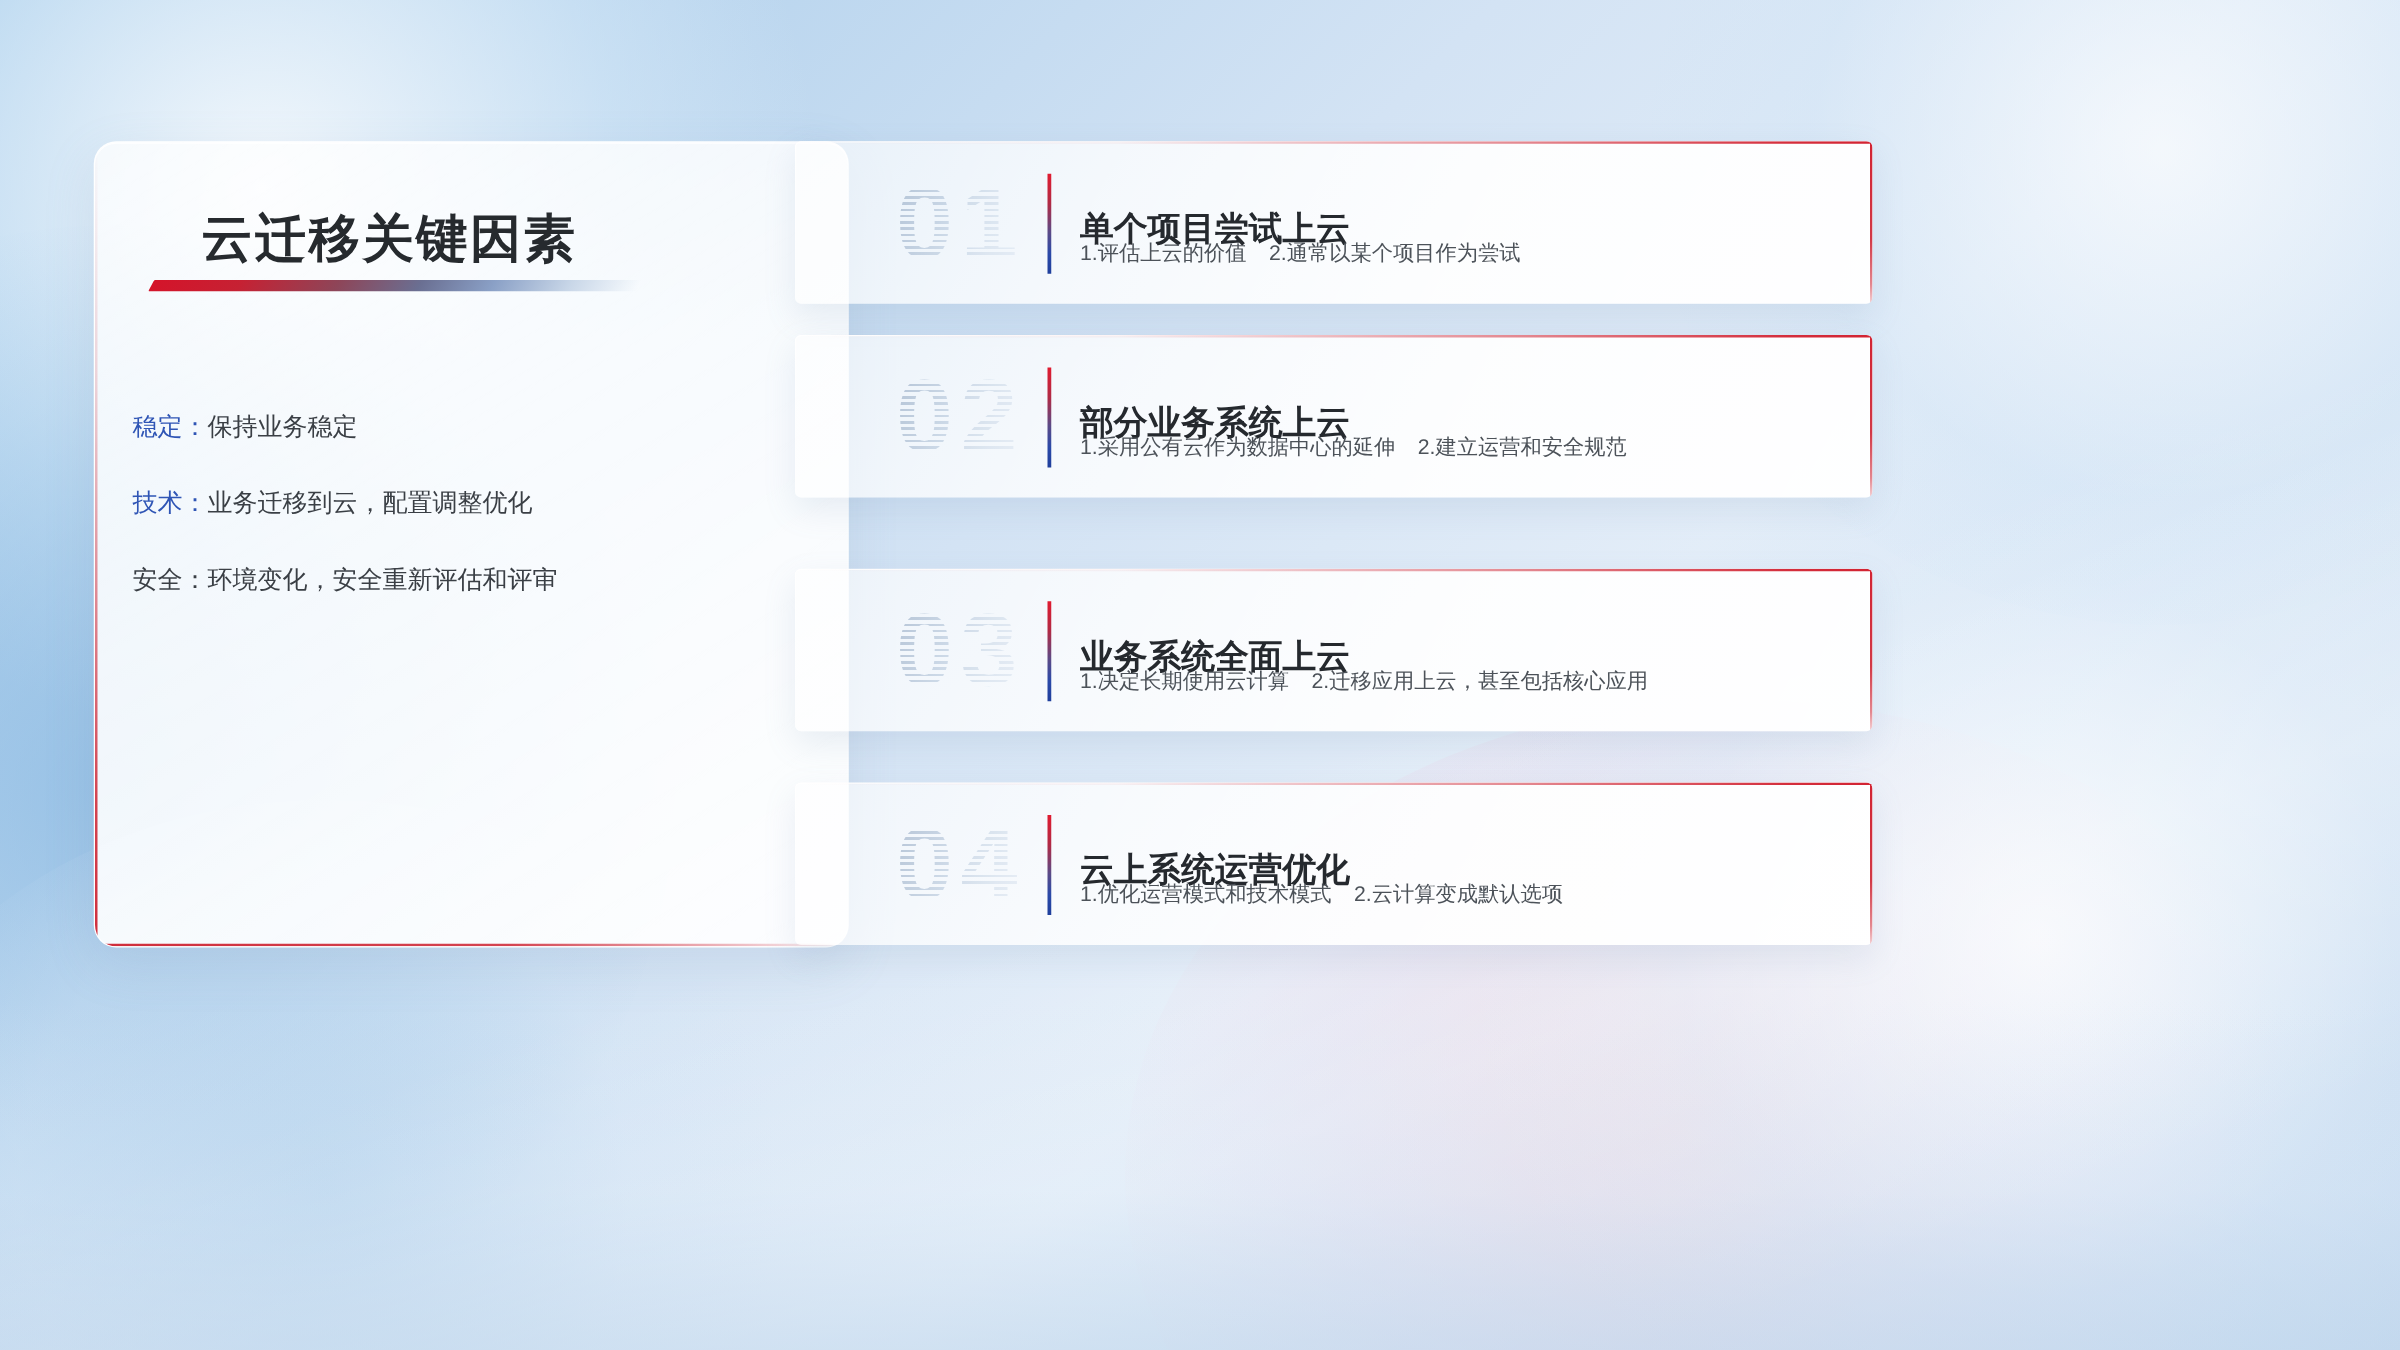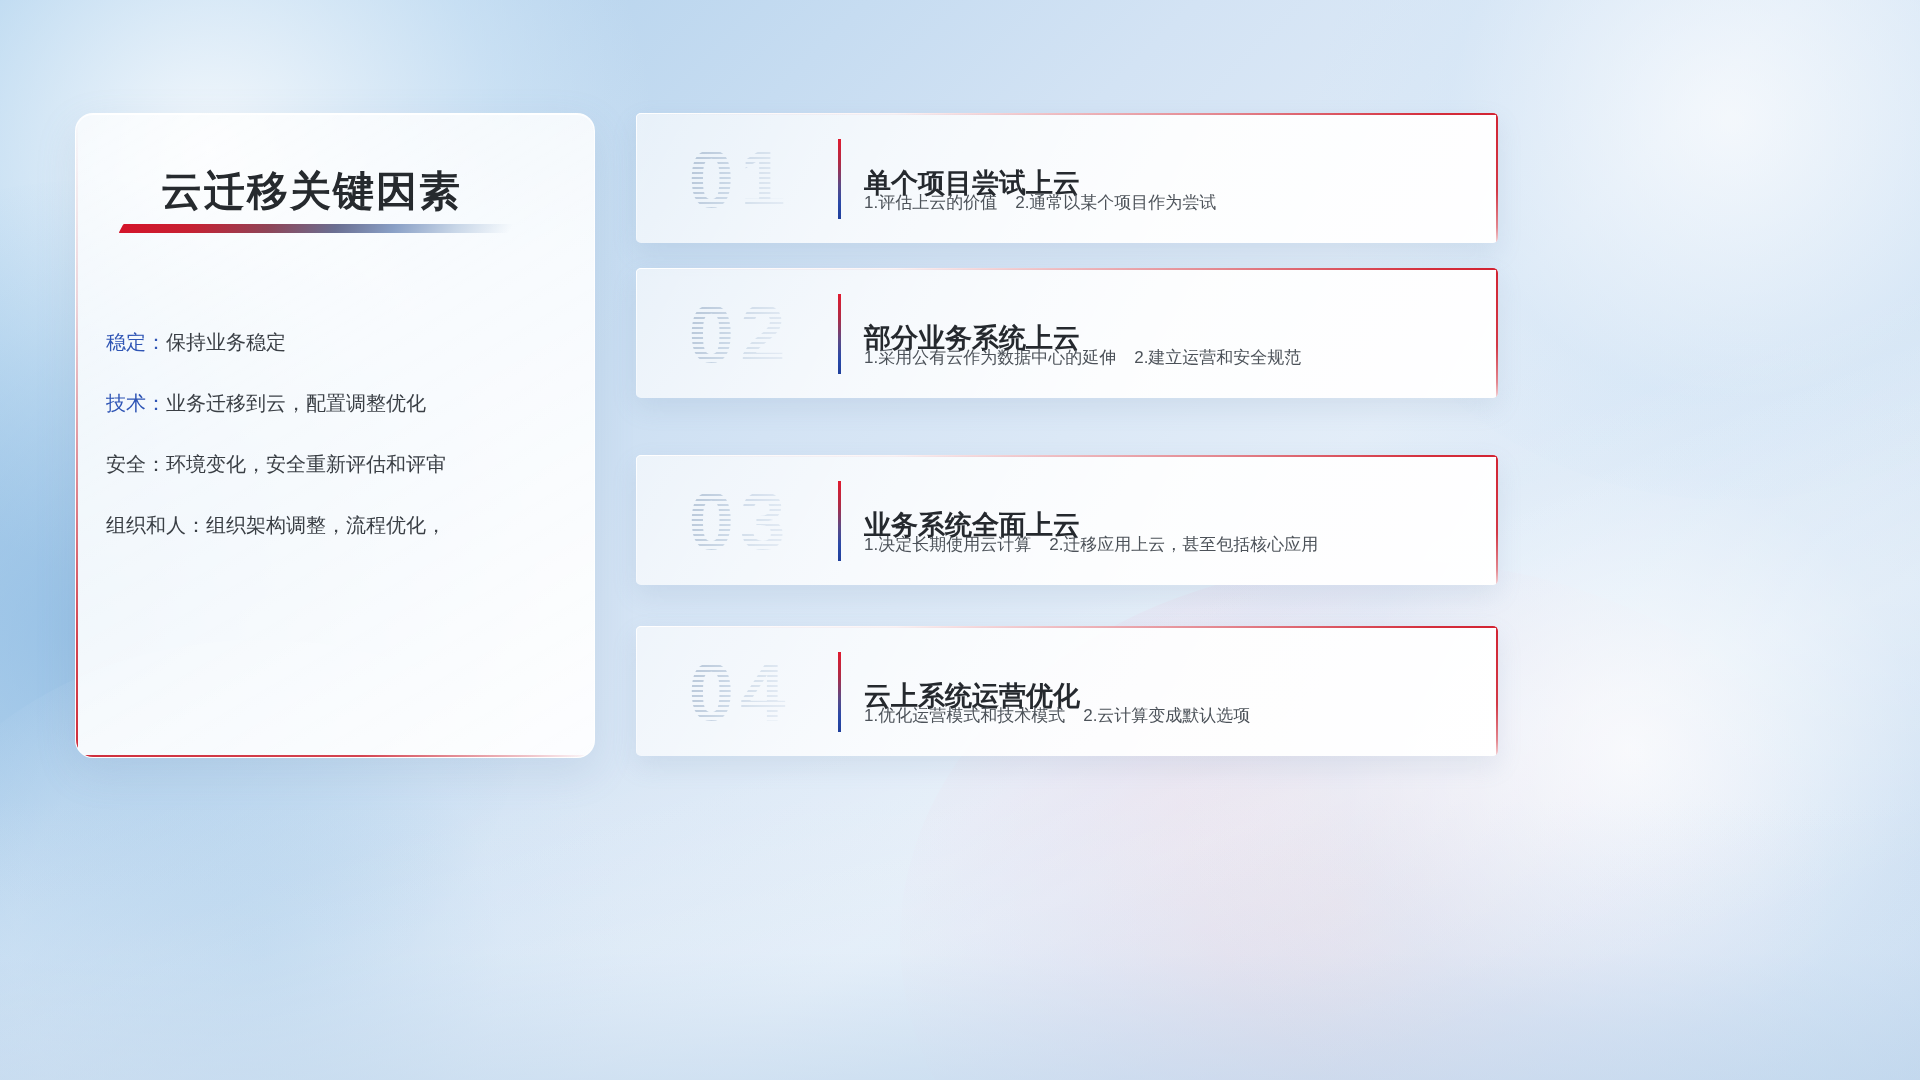--- a/index.html
+++ b/index.html
@@ -45,21 +45,21 @@
     left:0; top:0; width:1920px; height:1080px;
     background:linear-gradient(160deg, rgba(255,255,255,0) 55%, rgba(255,255,255,.28) 72%, rgba(255,255,255,0) 88%);
   }
   .bg-bottom {
     left:0; bottom:-60px; width:1920px; height:340px;
     background:linear-gradient(to top, rgba(191,214,236,.8) 0%, rgba(210,228,245,.25) 55%, rgba(255,255,255,0) 100%);
   }
 
   
   #left-card {
-    position:absolute; left:75px; top:113px; width:520px; height:645px;
+    position:absolute; left:75px; top:113px; width:604px; height:645px;
     border-radius:18px;
     background:linear-gradient(150deg, rgba(255,255,255,.74) 0%, rgba(255,255,255,.86) 42%, rgba(255,255,255,.93) 100%);
     box-shadow:0 14px 40px rgba(110,140,180,.16), inset 0 1px 0 rgba(255,255,255,.9);
     border:1px solid rgba(255,255,255,.85);
     overflow:hidden;
   }
   #left-card .edge-left {
     position:absolute; left:0; top:0; width:2px; height:100%;
     background:linear-gradient(to bottom, rgba(200,30,45,0) 0%, rgba(205,35,50,.18) 30%, rgba(205,35,50,.85) 82%, rgba(205,35,50,.95) 100%);
   }
@@ -104,21 +104,21 @@
     background:linear-gradient(to bottom, rgba(210,35,50,1) 0%, rgba(205,35,50,.9) 60%, rgba(205,35,50,.55) 88%, rgba(205,35,50,.2) 100%);
   }
   .stage-card .edge-left {
     position:absolute; left:0; top:0; width:1px; height:100%;
     background:linear-gradient(to bottom, rgba(255,255,255,.95), rgba(255,255,255,.35));
   }
 
   .stage-num {
     position:absolute; left:24px; top:14px; width:160px; height:104px;
     font-size:82px; font-weight:bold; letter-spacing:6px;
-    display:flex; align-items:center; justify-content:center;
+    display:flex; align-items:center; justify-content:flex-end;
     color:#9fb4cd; opacity:.52;
     -webkit-mask-image:repeating-linear-gradient(to bottom, #000 0px, #000 2px, transparent 2px, transparent 5px);
     mask-image:repeating-linear-gradient(to bottom, #000 0px, #000 2px, transparent 2px, transparent 5px);
     user-select:none;
   }
   .stage-num .ghost {
     background:linear-gradient(105deg,#7f97b5 0%, #a9bdd4 40%, #c8d6e6 70%, #dfe8f2 100%);
     -webkit-background-clip:text; background-clip:text; color:transparent;
   }
   .stage-divider {
@@ -160,23 +160,20 @@
   <div id="factor-list">
     <div class="factor-line">
       <span class="factor-key">稳定：</span><span class="factor-text">保持业务稳定</span>
     </div>
     <div class="factor-line">
       <span class="factor-key">技术：</span><span class="factor-text">业务迁移到云，配置调整优化</span>
     </div>
     <div class="factor-line">
       <span class="factor-key plain">安全：</span><span class="factor-text">环境变化，安全重新评估和评审</span>
     </div>
-    <div class="factor-line">
-      <span class="factor-key plain">组织和人：</span><span class="factor-text">组织架构调整，流程优化，</span>
-    </div>
   </div>
 </div>
 
 <div class="stage-card" style="top:113px">
   <div class="edge-left"></div>
   <div class="edge-top"></div>
   <div class="edge-right"></div>
   <div class="stage-num">
       <span class="ghost">01</span>
     </div>

